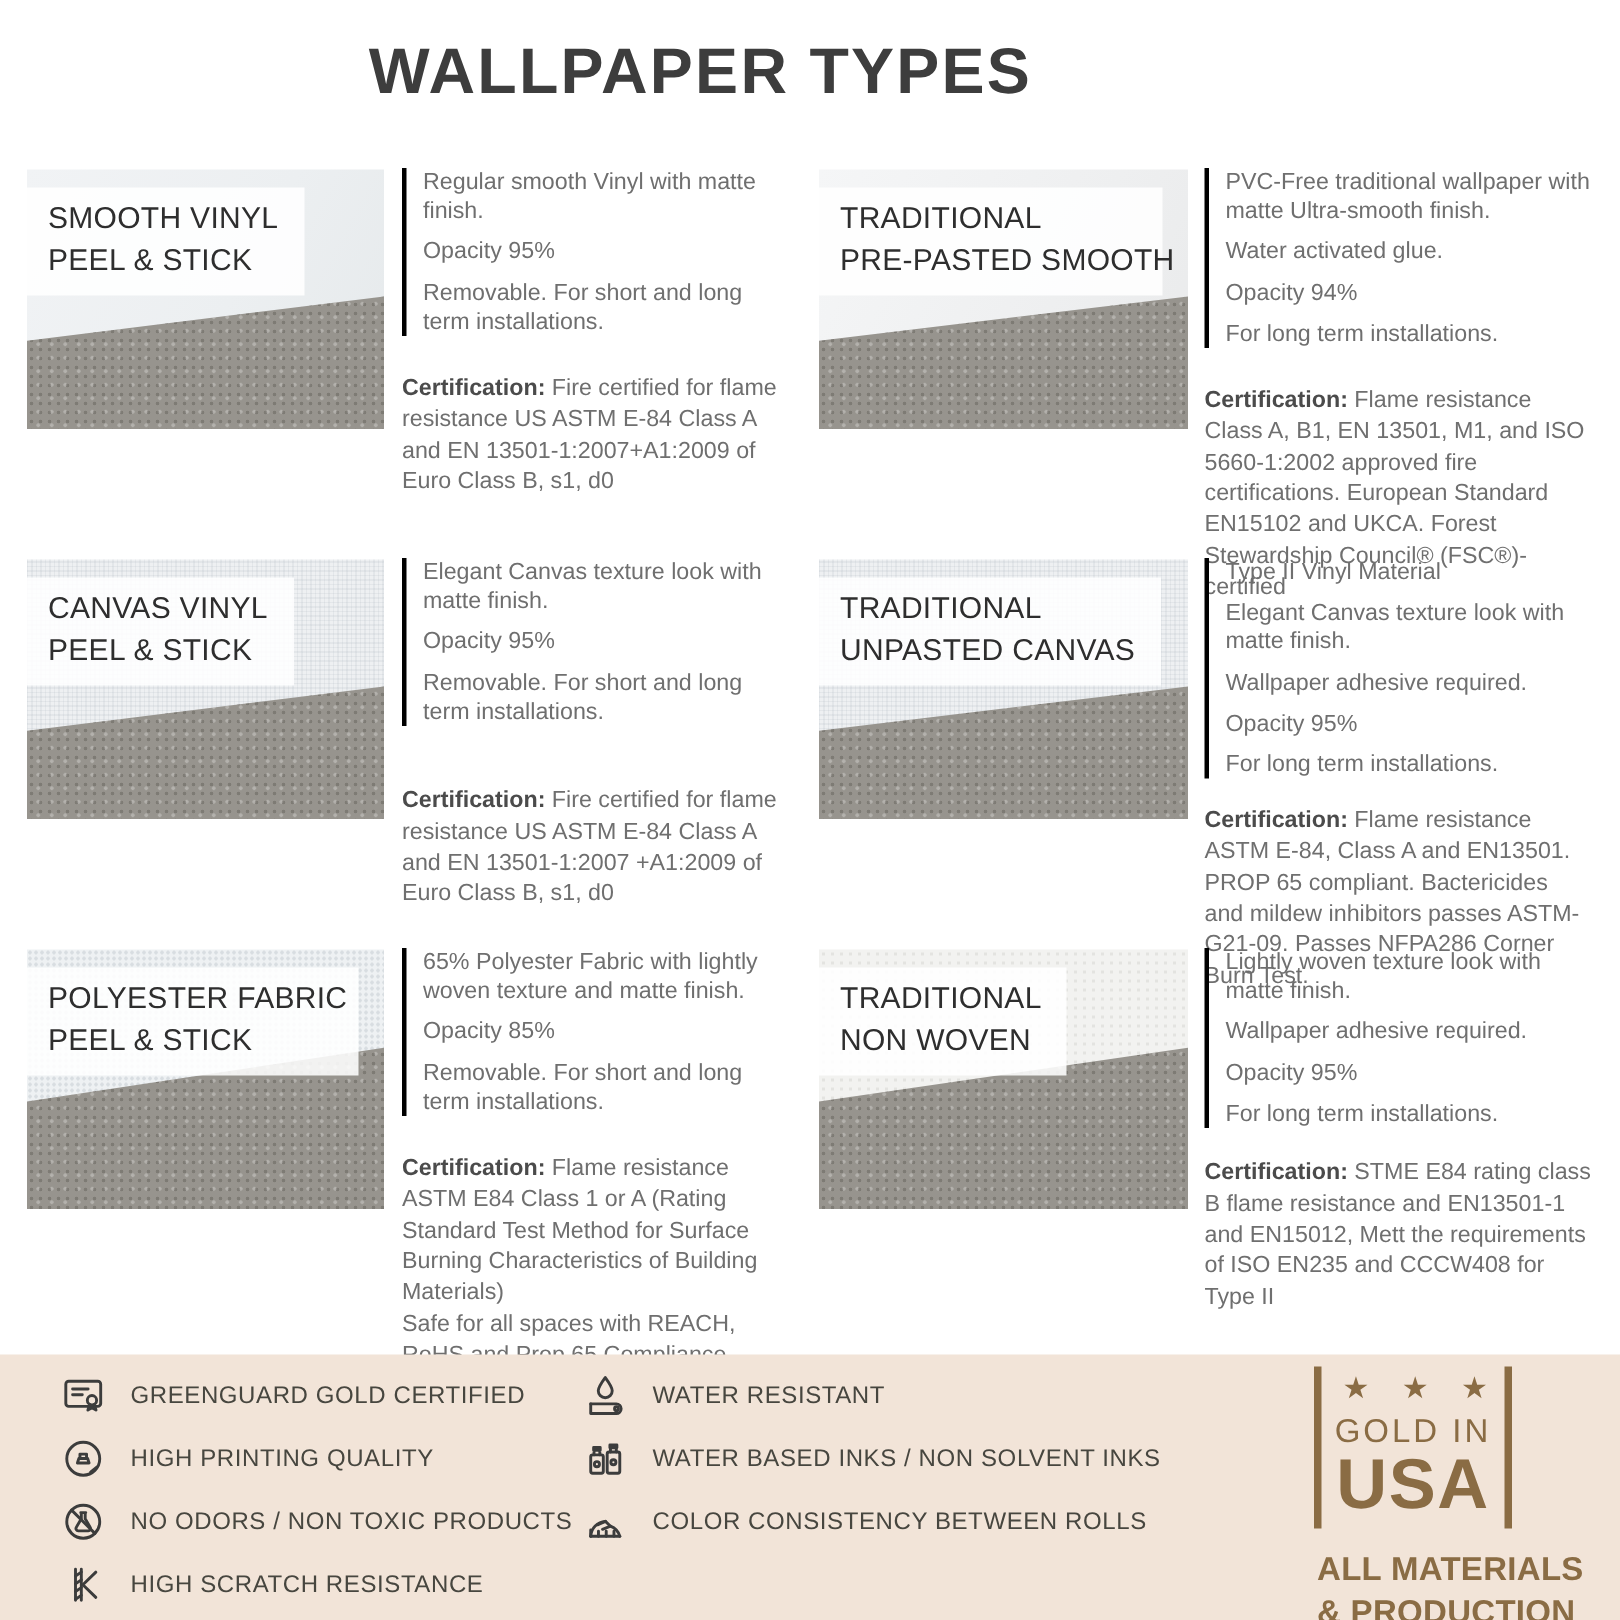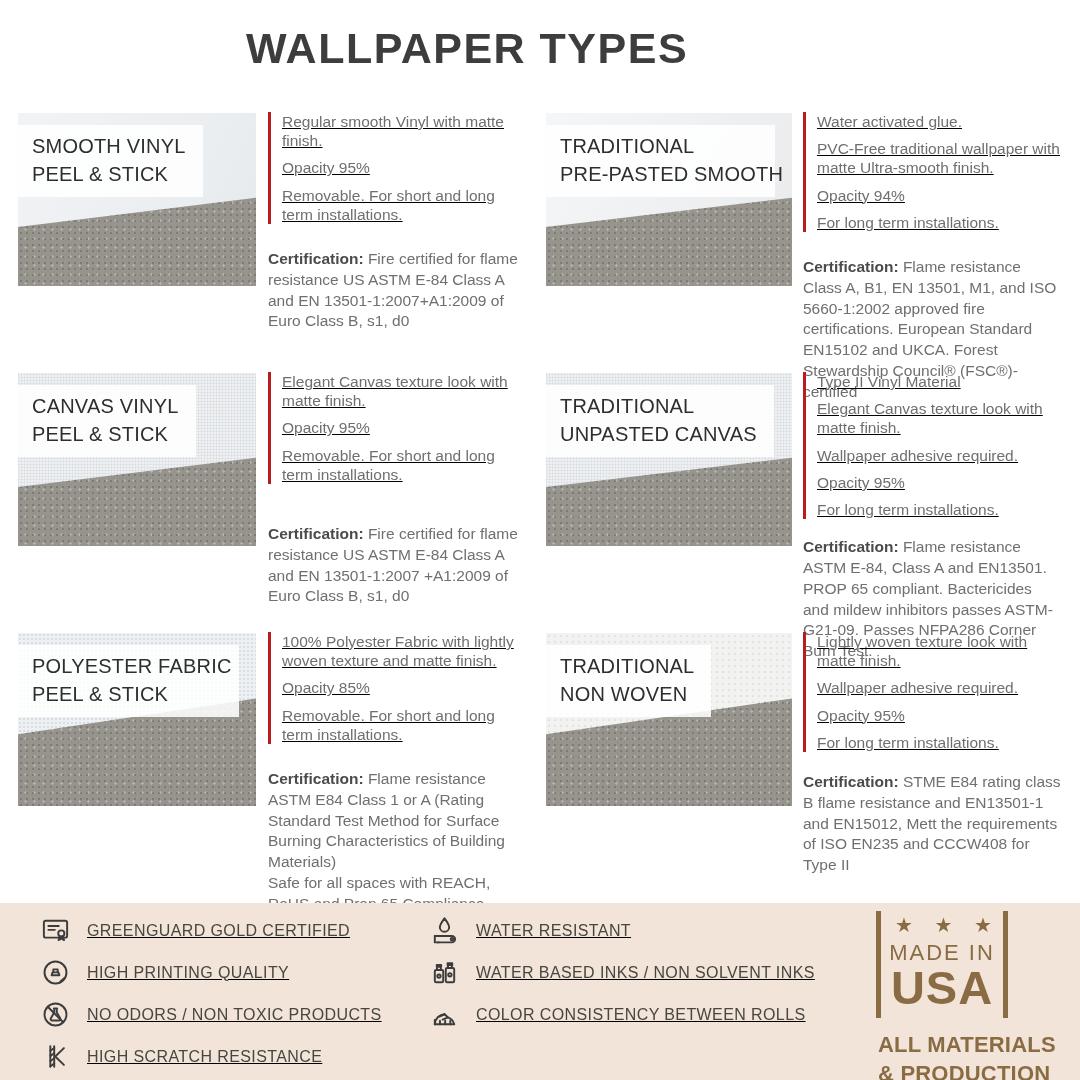--- a/index.html
+++ b/index.html
@@ -28,33 +28,33 @@
                      radial-gradient(rgba(255,255,255,.28) 1px,transparent 1.4px);
     background-size:6px 6px,9px 9px;background-position:0 0,3px 4px;}
   .floor.tall{height:112px;}
   .strip{position:absolute;left:0;top:12px;background:rgba(255,255,255,.88);
     padding:8px 17px 9px 14px;max-width:93%;box-sizing:border-box;}
   .strip div{font-size:20px;line-height:1.38;color:#2e2e2e;letter-spacing:.2px;white-space:nowrap;}
 
   
   .ptext{position:absolute;width:252px;}
   .ptext.col2{width:258px;}
-  .features{border-left:3px solid #b91c1c;padding-left:11px;text-decoration:underline;}
+  .features{border-left:3px solid #000000;padding-left:11px;}
   .features p{margin:0 0 8px;font-size:15.5px;line-height:1.24;color:#6f6f6f;}
   .features p:last-child{margin-bottom:0;}
   .cert{margin-top:25px;font-size:15.5px;line-height:1.34;color:#6f6f6f;}
   .cert p{margin:0;}
   .cert strong{color:#4b4b4b;font-weight:700;}
 
   
   .footer{position:absolute;left:0;top:903px;width:1080px;height:177px;background:#f2e4d8;}
   .fcol{position:absolute;display:flex;flex-direction:column;gap:9px;}
   .fcol1{left:40px;top:11px;}
-  .fcol2{left:429px;top:11px;}
-  .foot-item{display:flex;align-items:center;gap:16px;height:33px;text-decoration:underline;}
+  .fcol2{left:388px;top:11px;}
+  .foot-item{display:flex;align-items:center;gap:16px;height:33px;}
   .foot-item svg{width:31px;height:31px;flex:0 0 auto;stroke:#3c3c3c;fill:none;
     stroke-width:1.5;stroke-linecap:round;stroke-linejoin:round;}
   .foot-label{font-size:16px;color:#47463f;letter-spacing:.4px;white-space:nowrap;}
 
   .badge{position:absolute;left:876px;top:8px;width:132px;color:#8a6c44;}
   .usa-box{border-left:5px solid #8a6c44;border-right:5px solid #8a6c44;
     padding:2px 6px 7px;text-align:center;}
   .stars{font-size:20px;letter-spacing:8px;padding-left:8px;white-space:nowrap;}
   .made-in{font-size:22px;letter-spacing:2px;margin-top:3px;white-space:nowrap;}
   .usa{font-size:47px;font-weight:700;line-height:.95;letter-spacing:1px;}
@@ -89,22 +89,22 @@
 
   <div class="pimg col2 t-smooth2" style="left:546px;top:113px;">
     <div class="floor"></div>
     <div class="strip">
       <div>TRADITIONAL</div>
       <div>PRE-PASTED SMOOTH</div>
     </div>
   </div>
   <div class="ptext col2" style="left:803px;top:112px;">
     <div class="features">
+      <p>PVC-Free traditional wallpaper with matte Ultra-smooth finish.</p>
       <p>Water activated glue.</p>
-      <p>PVC-Free traditional wallpaper with matte Ultra-smooth finish.</p>
       <p>Opacity 94%</p>
       <p>For long term installations.</p>
     </div>
     <div class="cert">
       <p><strong>Certification:</strong>
       <span>Flame resistance Class A, B1, EN 13501, M1, and ISO 5660-1:2002 approved fire certifications. European Standard EN15102 and UKCA. Forest Stewardship Council® (FSC®)-certified</span></p>
     </div>
   </div>
 
   <div class="pimg t-canvas" style="left:18px;top:373px;">
@@ -149,21 +149,21 @@
 
   <div class="pimg t-fabric" style="left:18px;top:633px;">
     <div class="floor tall"></div>
     <div class="strip">
       <div>POLYESTER FABRIC</div>
       <div>PEEL &amp; STICK</div>
     </div>
   </div>
   <div class="ptext" style="left:268px;top:632px;">
     <div class="features">
-      <p>100% Polyester Fabric with lightly woven texture and matte finish.</p>
+      <p>65% Polyester Fabric with lightly woven texture and matte finish.</p>
       <p>Opacity 85%</p>
       <p>Removable.  For short and long term installations.</p>
     </div>
     <div class="cert">
       <p><strong>Certification:</strong>
       <span>Flame resistance ASTM E84 Class 1 or A (Rating Standard Test Method for Surface Burning Characteristics of Building Materials)</span></p>
       <p>Safe for all spaces with REACH, RoHS and Prop 65 Compliance</p>
     </div>
   </div>
 
@@ -254,21 +254,21 @@
           <path d="M4.5 19.5v-3.3M8.5 19.5v-2.6M12.5 19.5v-2.6M16.5 19.5v-2.6"></path>
           <path d="M8 13.6l4.1-1.8M10.6 15.9l4.1-1.6"></path>
         </svg>
         <span class="foot-label">COLOR CONSISTENCY BETWEEN ROLLS</span>
       </div>
     </div>
 
     <div class="badge">
       <div class="usa-box">
         <div class="stars">★ ★ ★</div>
-        <div class="made-in">MADE IN</div>
+        <div class="made-in">GOLD IN</div>
         <div class="usa">USA</div>
       </div>
       <div class="badge-sub">
         <div>ALL MATERIALS</div>
         <div>&amp; PRODUCTION</div>
       </div>
     </div>
 
   </div>
 </div>

